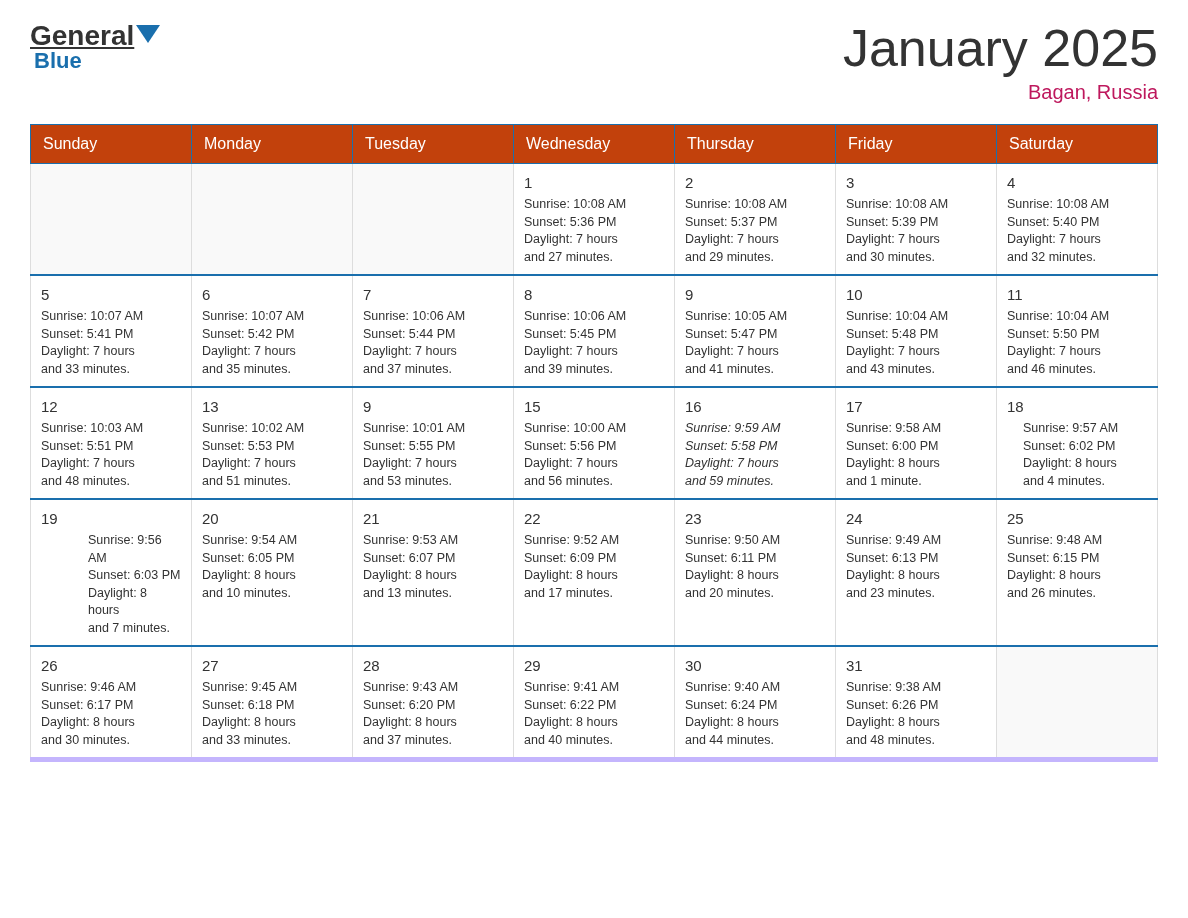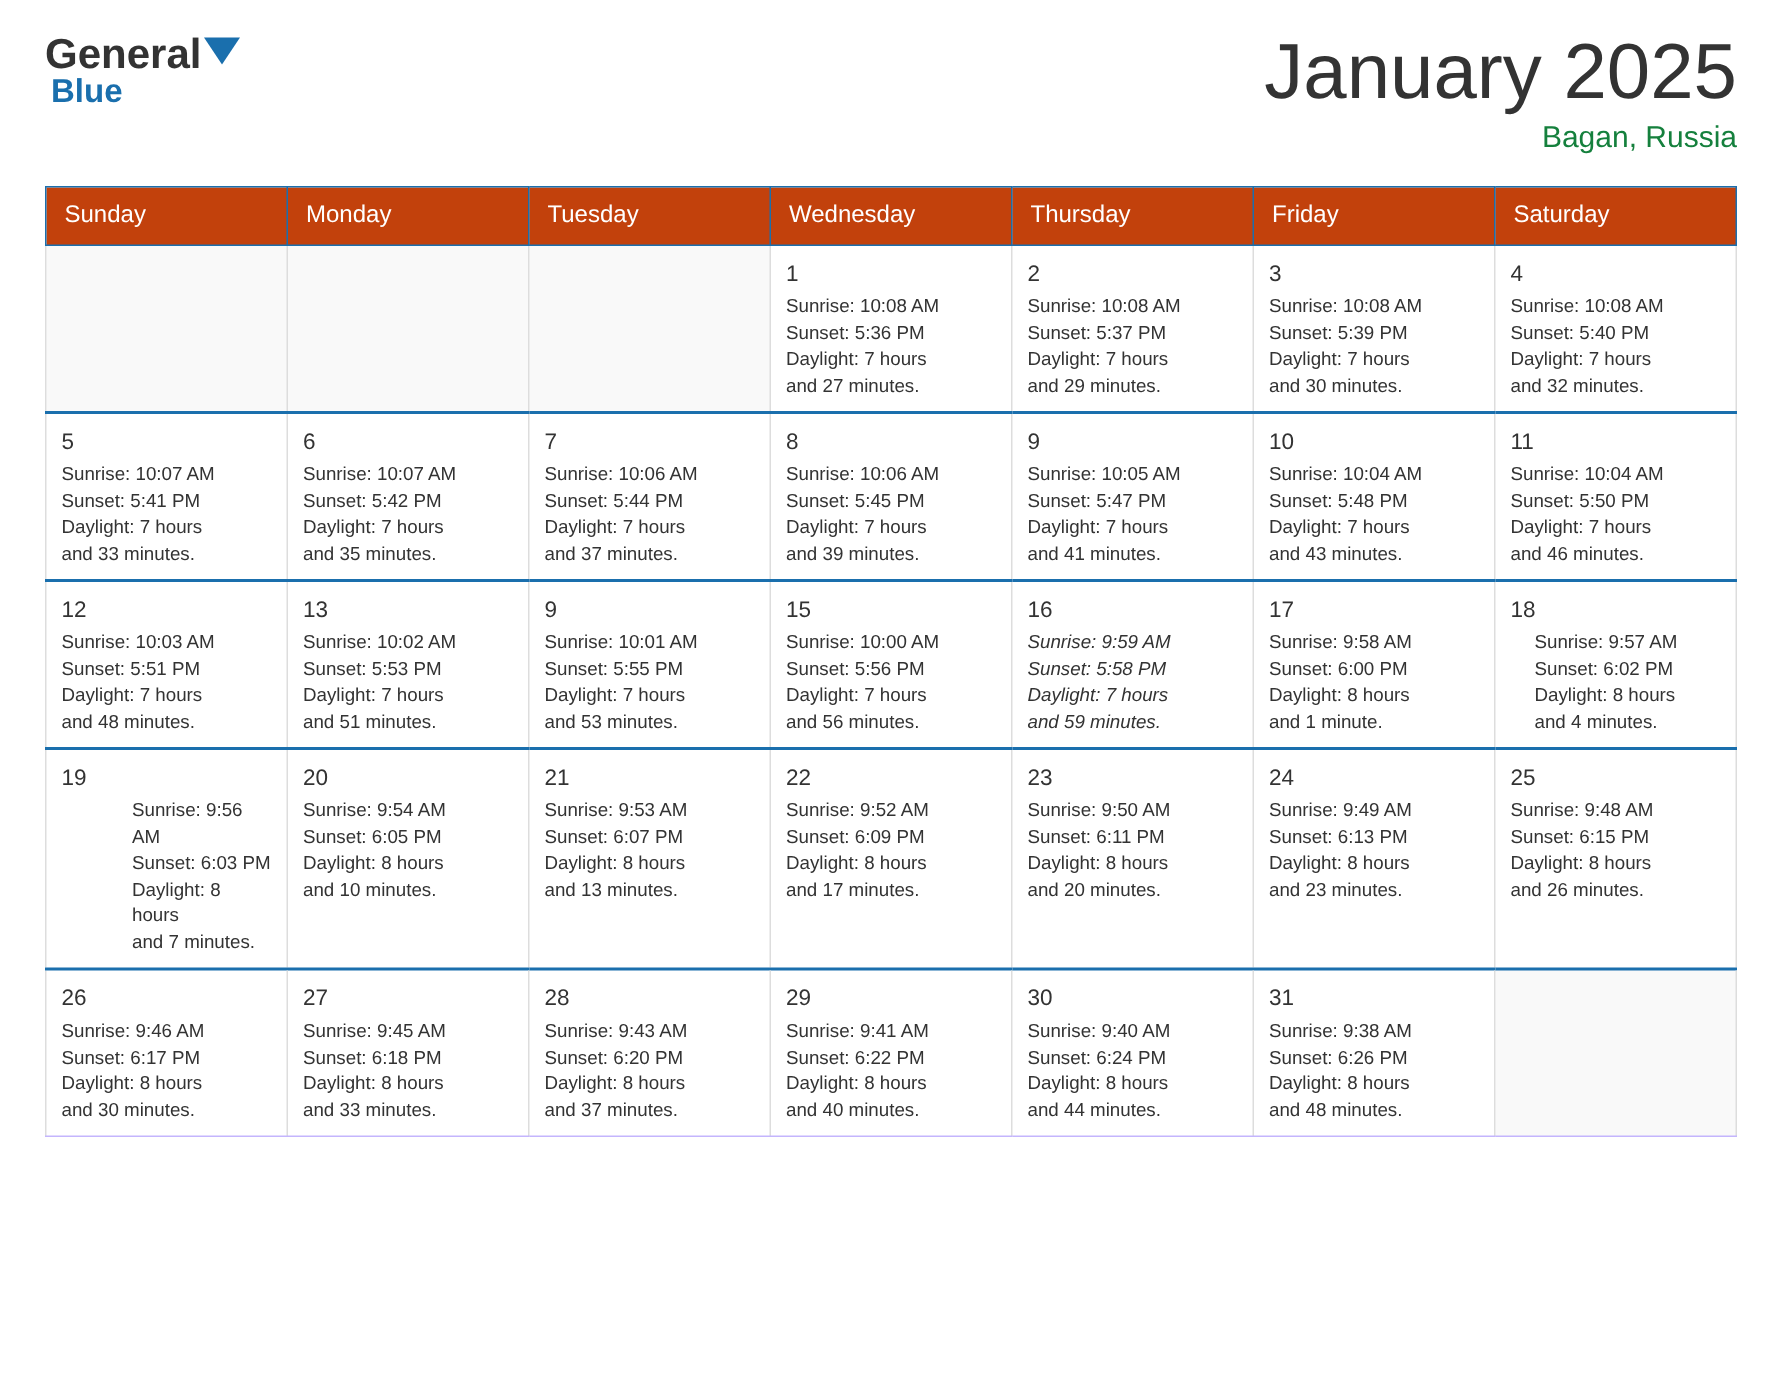--- a/index.html
+++ b/index.html
@@ -22,21 +22,21 @@
       flex-direction: column;
       align-items: flex-start;
     }
     .logo-text {
       display: flex;
       align-items: center;
       font-size: 28px;
       font-weight: bold;
       color: #333;
     }
-    .logo-general { color: #333; }
+    .logo-general { color: #333; text-decoration: underline; }
     .logo-triangle {
       width: 0;
       height: 0;
       border-left: 12px solid transparent;
       border-right: 12px solid transparent;
       border-top: 18px solid #1a6fad;
       margin-left: 2px;
       margin-bottom: 4px;
     }
     .logo-underline {
@@ -50,21 +50,21 @@
       text-align: right;
     }
     .month-title {
       font-size: 52px;
       font-weight: normal;
       color: #333;
       line-height: 1.1;
     }
     .location {
       font-size: 20px;
-      color: #15803d;
+      color: #be185d;
       margin-top: 4px;
     }
     .calendar {
       width: 100%;
       border-collapse: collapse;
       border: 1px solid #ccc;
     }
     .calendar th {
       background-color: #c2410c;
       color: #fff;
@@ -90,21 +90,21 @@
       color: #333;
     }
     .day-info {
       font-size: 12.5px;
       color: #333;
     }
     .calendar tr td {
       border-bottom: 2px solid #1a6fad;
     }
     .calendar tr:last-child td {
-      border-bottom: 1px solid #c4b5fd;
+      border-bottom: 5px solid #c4b5fd;
     }
     .empty-cell {
       background: #f9f9f9;
     }
   </style>
 </head>
 <body>
 
 <div class="header">
   <div class="logo">

